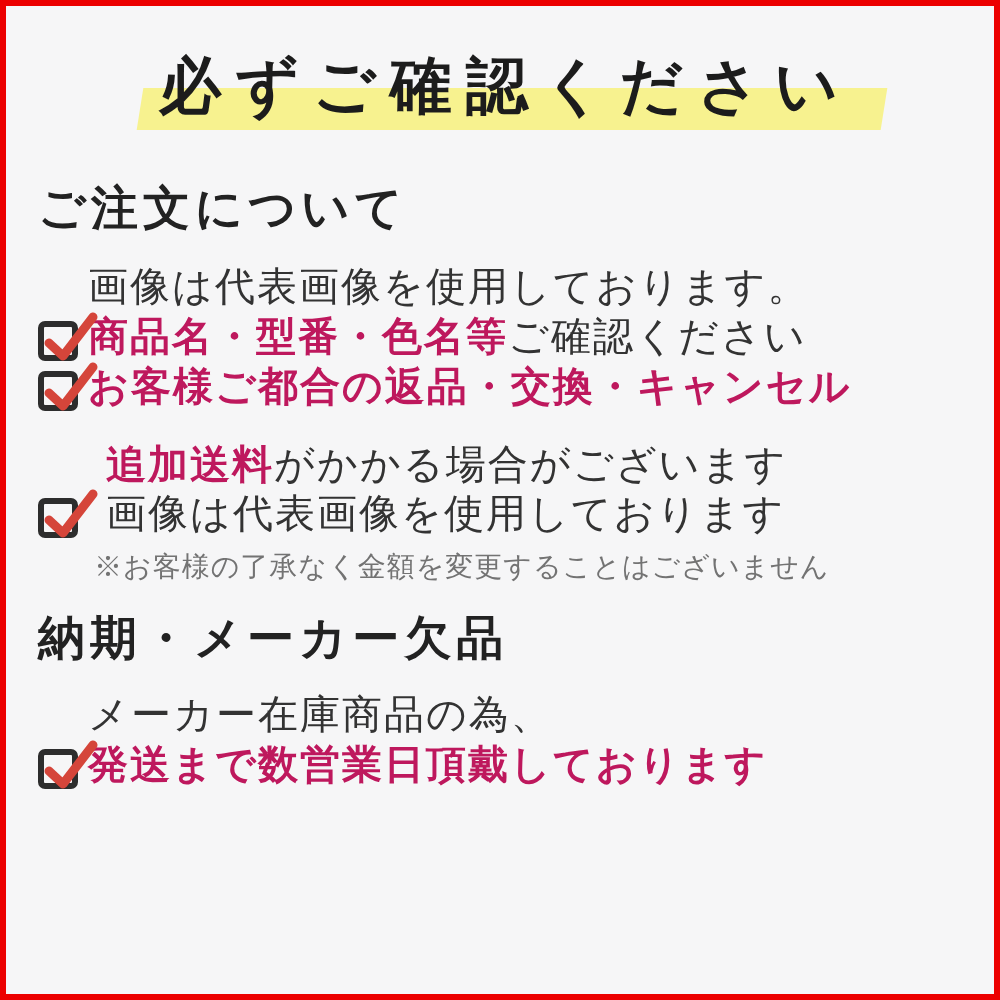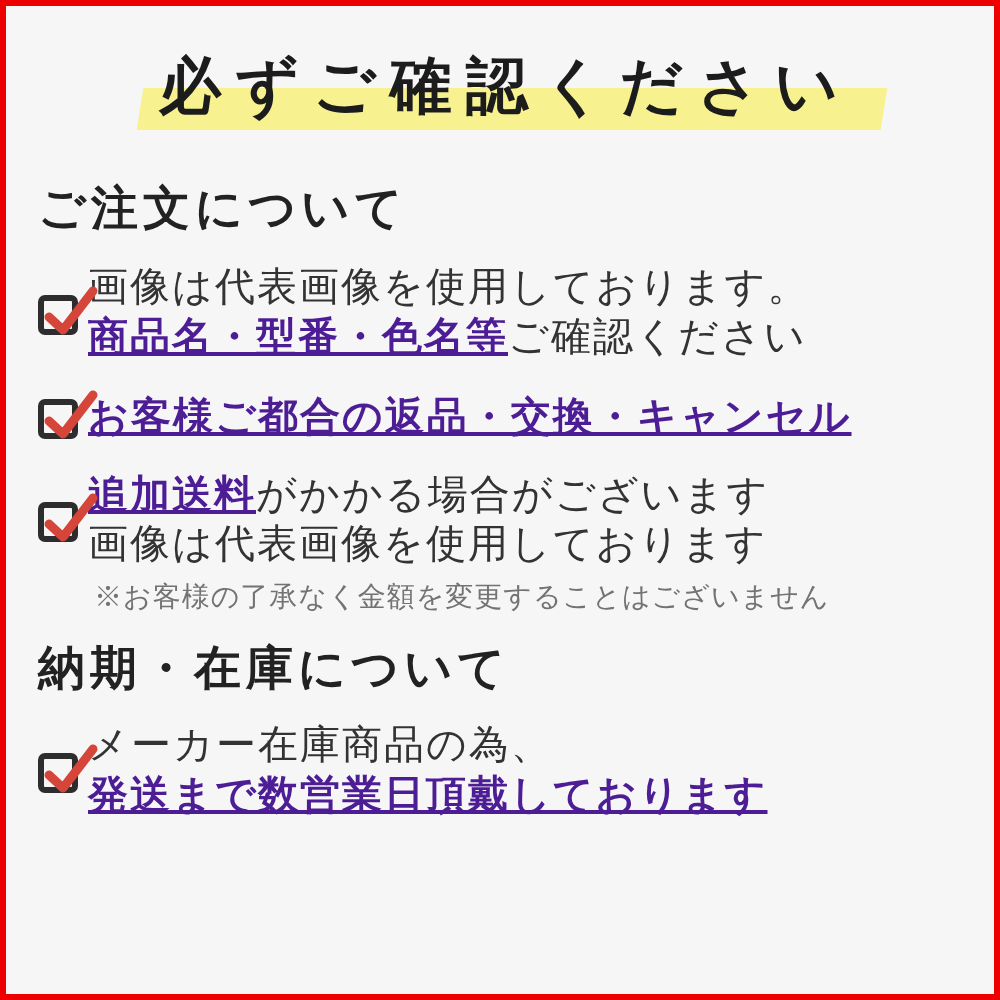--- a/index.html
+++ b/index.html
@@ -51,25 +51,25 @@
     letter-spacing: 5px;
     color: #222;
     line-height: 56px;
     white-space: nowrap;
   }
   .section-heading.first  { margin-top: 44px; }
   .section-heading.second { margin-top: 26px; }
 
   .item {
     display: flex;
-    align-items: center;
+    align-items: flex-end;
   }
   .item.i1 { margin-top: 26px; }
-  .item.i2 { margin-top: 30px; }
-  .item.i3 { margin-top: 28px; }
+  .item.i2 { }
+  .item.i3 { margin-top: 28px; gap: 18px; }
   .item.i4 { margin-top: 24px; }
   .item.i5 { margin-top: 24px; }
 
   .checkbox {
     flex: 0 0 auto;
     width: 28px;
     height: 28px;
     border: 6px solid #2d2d2d;
     border-radius: 7px;
     position: relative;
@@ -82,21 +82,21 @@
     overflow: visible;
   }
 
   .item-text {
     font-size: 40px;
     line-height: 49px;
     letter-spacing: 2px;
     color: #333;
     white-space: nowrap;
   }
-  .red   { color: #4c1d95; font-weight: 700; text-decoration: underline; }
+  .red   { color: #be185d; font-weight: 700; }
   .black { color: #333; }
 
   .note {
     margin: 12px 0 0 56px;
     font-size: 28px;
     line-height: 34px;
     letter-spacing: 1px;
     color: #737373;
     white-space: nowrap;
   }
@@ -142,21 +142,21 @@
         <path d="M7 32 L21 45 L51 6" fill="none" stroke="#d5453a" stroke-width="9" stroke-linecap="round" stroke-linejoin="round"></path>
       </svg>
     </span>
     <div class="item-text">
       <div><span class="red">追加送料</span><span class="black">がかかる場合がございます</span></div>
       <div><span class="black">画像は代表画像を使用しております</span></div>
     </div>
   </div>
   <div class="note">※お客様の了承なく金額を変更することはございません</div>
 
-  <h2 class="section-heading second">納期・在庫について</h2>
+  <h2 class="section-heading second">納期・メーカー欠品</h2>
 
   <div class="item i4">
     <span class="checkbox">
       <svg width="54" height="54" viewBox="0 0 54 54" aria-hidden="true">
         <path d="M7 32 L21 45 L51 6" fill="none" stroke="#d5453a" stroke-width="9" stroke-linecap="round" stroke-linejoin="round"></path>
       </svg>
     </span>
     <div class="item-text">
       <div><span class="black">メーカー在庫商品の為、</span></div>
       <div><span class="red">発送まで数営業日頂戴しております</span></div>

